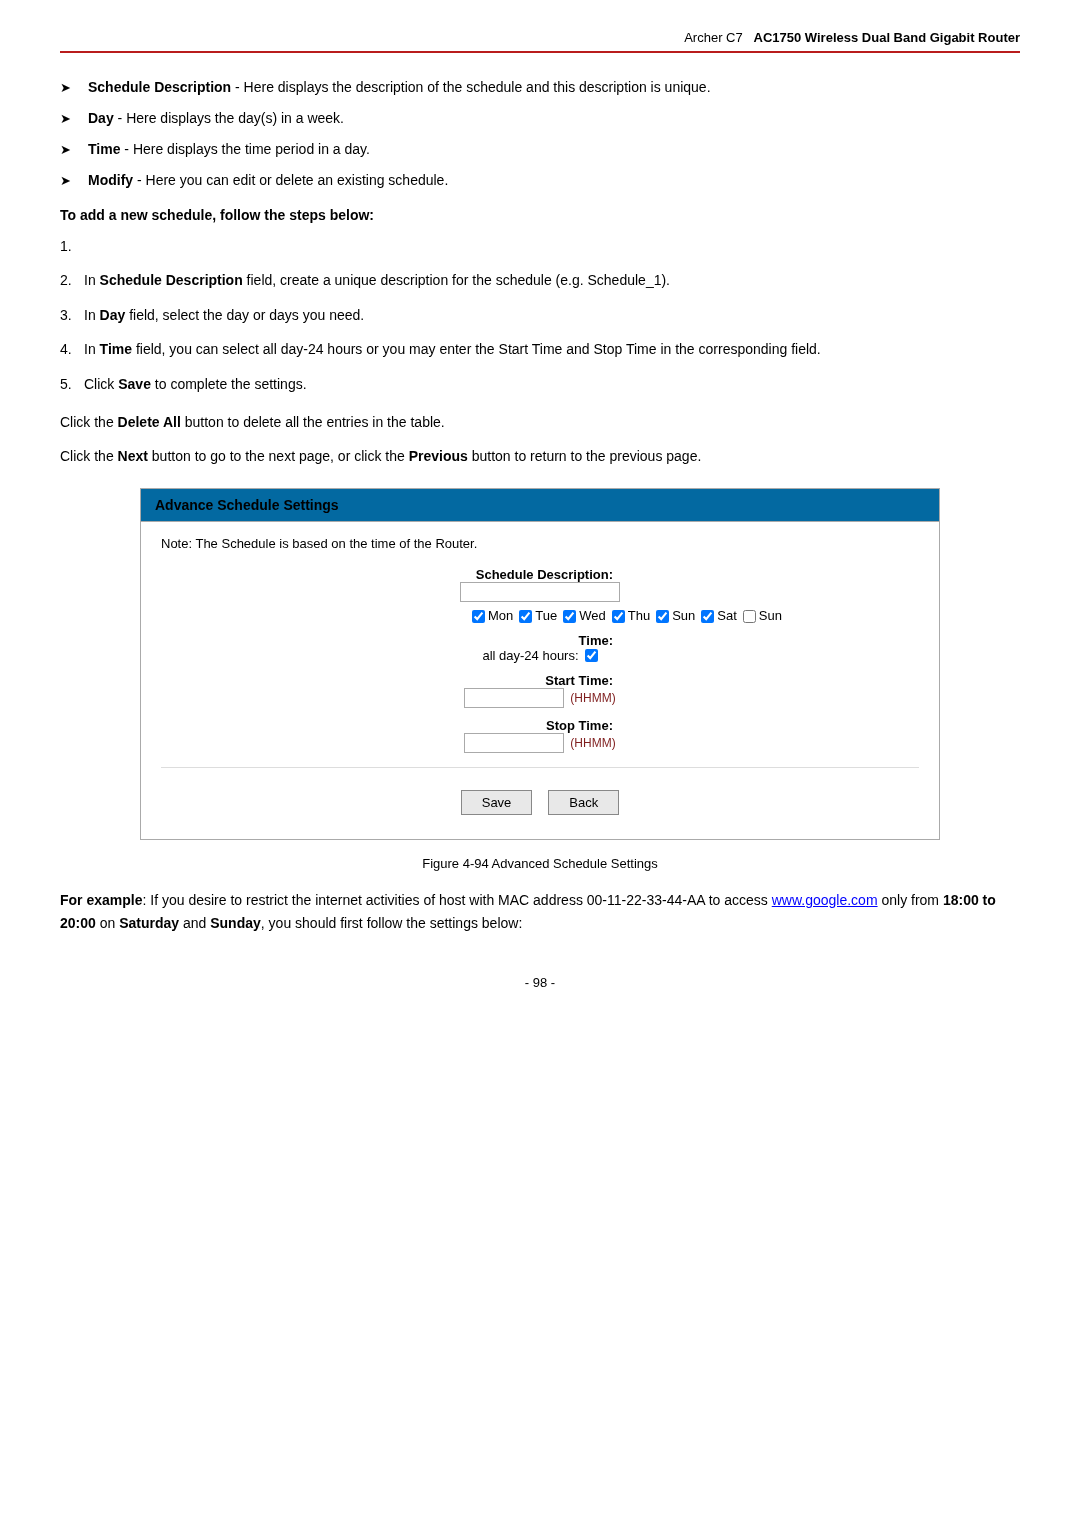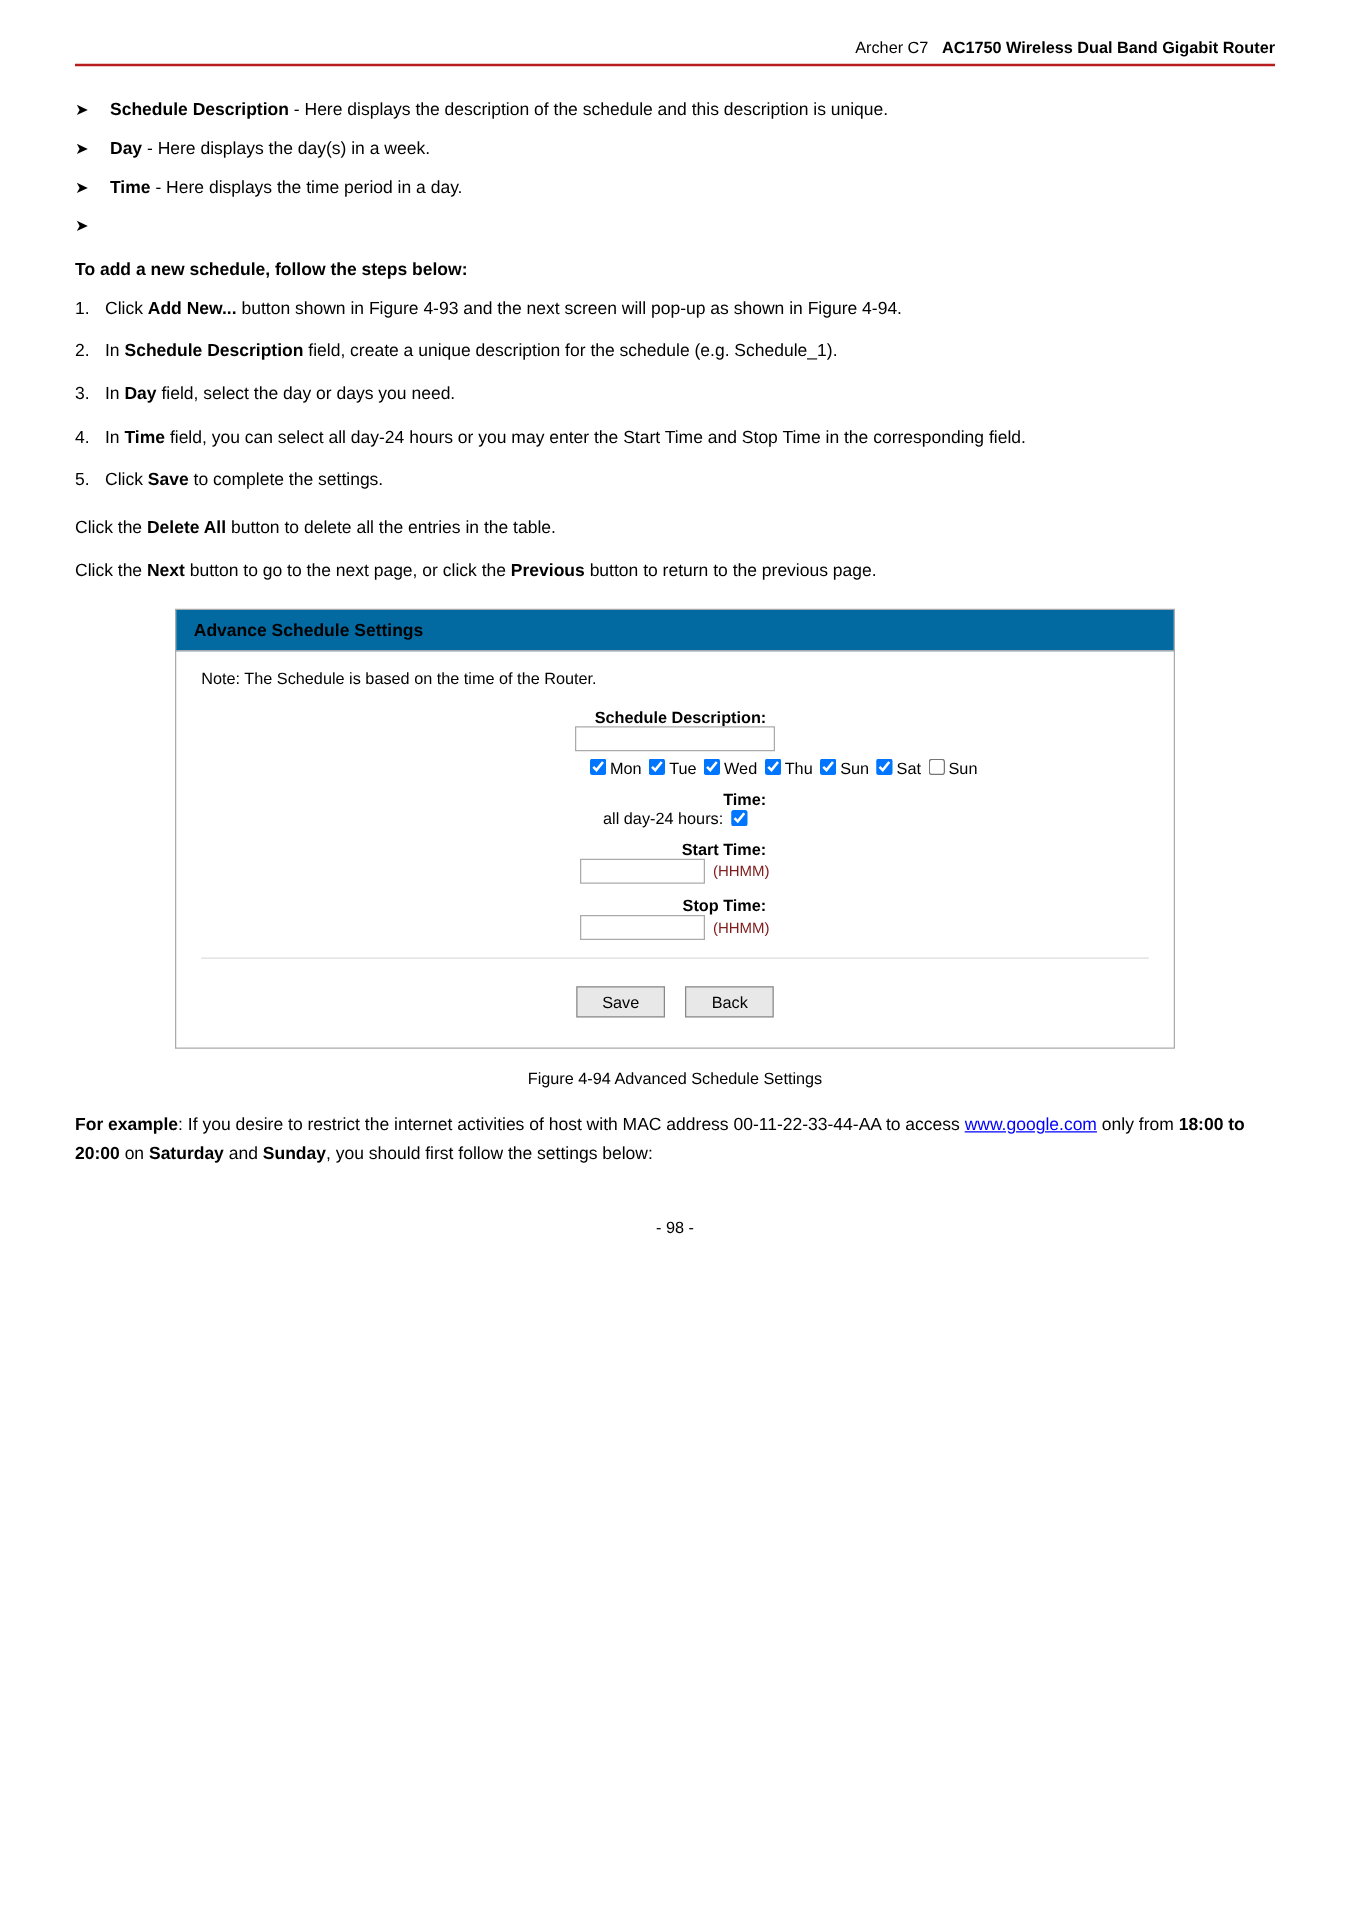--- a/index.html
+++ b/index.html
@@ -109,21 +109,21 @@
       background: #fff;
     }
     .radio-label {
       display: flex;
       align-items: center;
       gap: 4px;
       cursor: pointer;
     }
     .checkbox-label {
       display: flex;
-      align-items: flex-start;
+      align-items: flex-end;
       gap: 3px;
       font-size: 13px;
     }
     .day-checkboxes {
       display: flex;
       align-items: center;
       gap: 6px;
       flex-wrap: wrap;
       font-size: 13px;
     }
@@ -196,29 +196,32 @@
   </li>
   <li>
     <span class="bullet-arrow">➤</span>
     <span>
       <strong>Time</strong>
       <span> - Here displays the time period in a day.</span>
     </span>
   </li>
   <li>
     <span class="bullet-arrow">➤</span>
+    <span>
+      <strong>Modify</strong>
+      <span> - Here you can edit or delete an existing schedule.</span>
+    </span>
   </li>
 </ul>
 
 <p class="steps-header">To add a new schedule, follow the steps below:</p>
 
 <ol class="numbered-list">
   <li>
     <span class="num">1.</span>
-    <span>Click <strong>Add New...</strong> button shown in Figure 4-93 and the next screen will pop-up as shown in Figure 4-94.</span>
   </li>
   <li>
     <span class="num">2.</span>
     <span>In <strong>Schedule Description</strong> field, create a unique description for the schedule (e.g. Schedule_1).</span>
   </li>
   <li>
     <span class="num">3.</span>
     <span>In <strong>Day</strong> field, select the day or days you need.</span>
   </li>
   <li>

